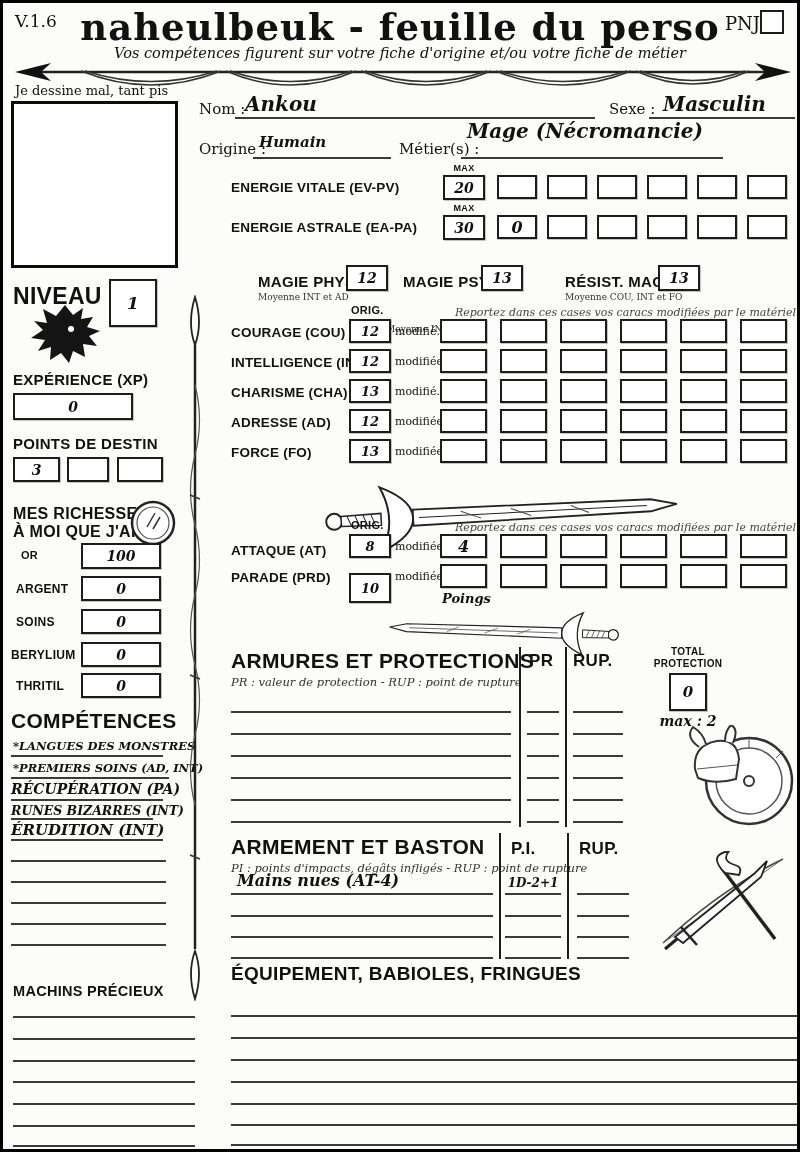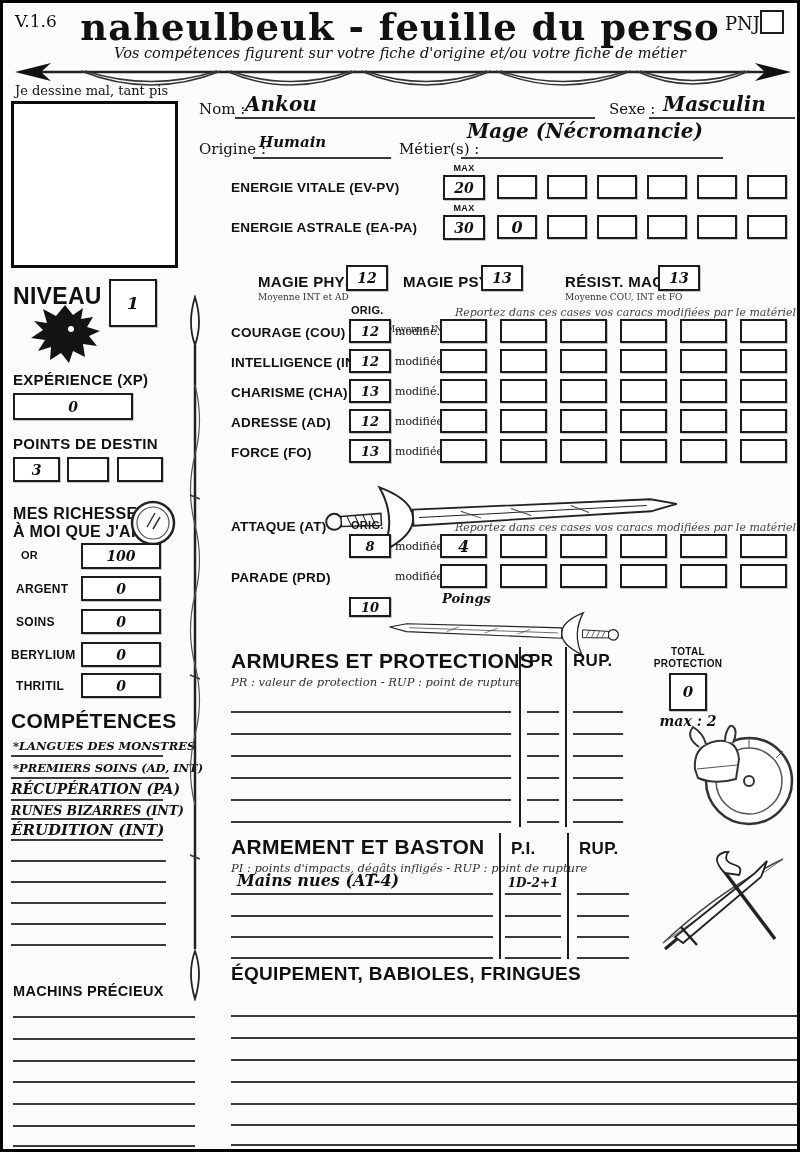--- a/index.html
+++ b/index.html
@@ -172,34 +172,34 @@
     <path d="M26,41 L30,51 M34,41 L38,51 M42,41 L46,51 M50,41 L54,51" stroke="#222" stroke-width="1"></path>
     <path d="M60,14 Q76,46 60,78 Q92,64 92,46 Q92,28 60,14 Z" fill="#fff" stroke="#222" stroke-width="2"></path>
     <path d="M92,38 L330,40 L356,46 L330,52 L92,54 Z" fill="#fff" stroke="#222" stroke-width="1.8"></path>
     <line x1="98" y1="46" x2="326" y2="46" stroke="#222" stroke-width="1"></line>
     <path d="M140,42 L160,50 M190,42 L210,50 M250,42 L268,50" stroke="#444" stroke-width="1"></path>
   </svg>
 
   <div class="abs hdr" style="left:348px;top:516px;font-size:11px;">ORIG.</div>
   <div class="abs cali" style="left:452px;top:518px;font-size:11px;color:#444;">Reportez dans ces cases vos caracs modifiées par le matériel</div>
 
-  <div class="abs hdr rowlab" style="left:228px;top:516px;">ATTAQUE (AT)</div>
+  <div class="abs hdr rowlab" style="left:228px;top:540px;">ATTAQUE (AT)</div>
   <div class="abs box hand" style="left:346px;top:531px;width:42px;height:24px;font-size:13px;">8</div>
   <div class="abs cal" style="left:392px;top:537px;font-size:11px;">modifiée...</div>
   <div class="abs boxrow" style="left:437px;top:531px;">
     <div class="box bx hand">4</div>
     <div class="box bx hand"></div>
     <div class="box bx hand"></div>
     <div class="box bx hand"></div>
     <div class="box bx hand"></div>
     <div class="box bx hand"></div>
   </div>
 
   <div class="abs hdr rowlab" style="left:228px;top:567px;">PARADE (PRD)</div>
-  <div class="abs box hand" style="left:346px;top:594px;width:42px;height:20px;font-size:13px;">10</div>
+  <div class="abs box hand" style="left:346px;top:570px;width:42px;height:30px;font-size:13px;">10</div>
   <div class="abs cal" style="left:392px;top:567px;font-size:11px;">modifiée...</div>
   <div class="abs boxrow" style="left:437px;top:561px;">
     <div class="box bx hand"></div>
     <div class="box bx hand"></div>
     <div class="box bx hand"></div>
     <div class="box bx hand"></div>
     <div class="box bx hand"></div>
     <div class="box bx hand"></div>
   </div>
   <div class="abs hand" style="left:439px;top:588px;font-size:13px;">Poings</div>

